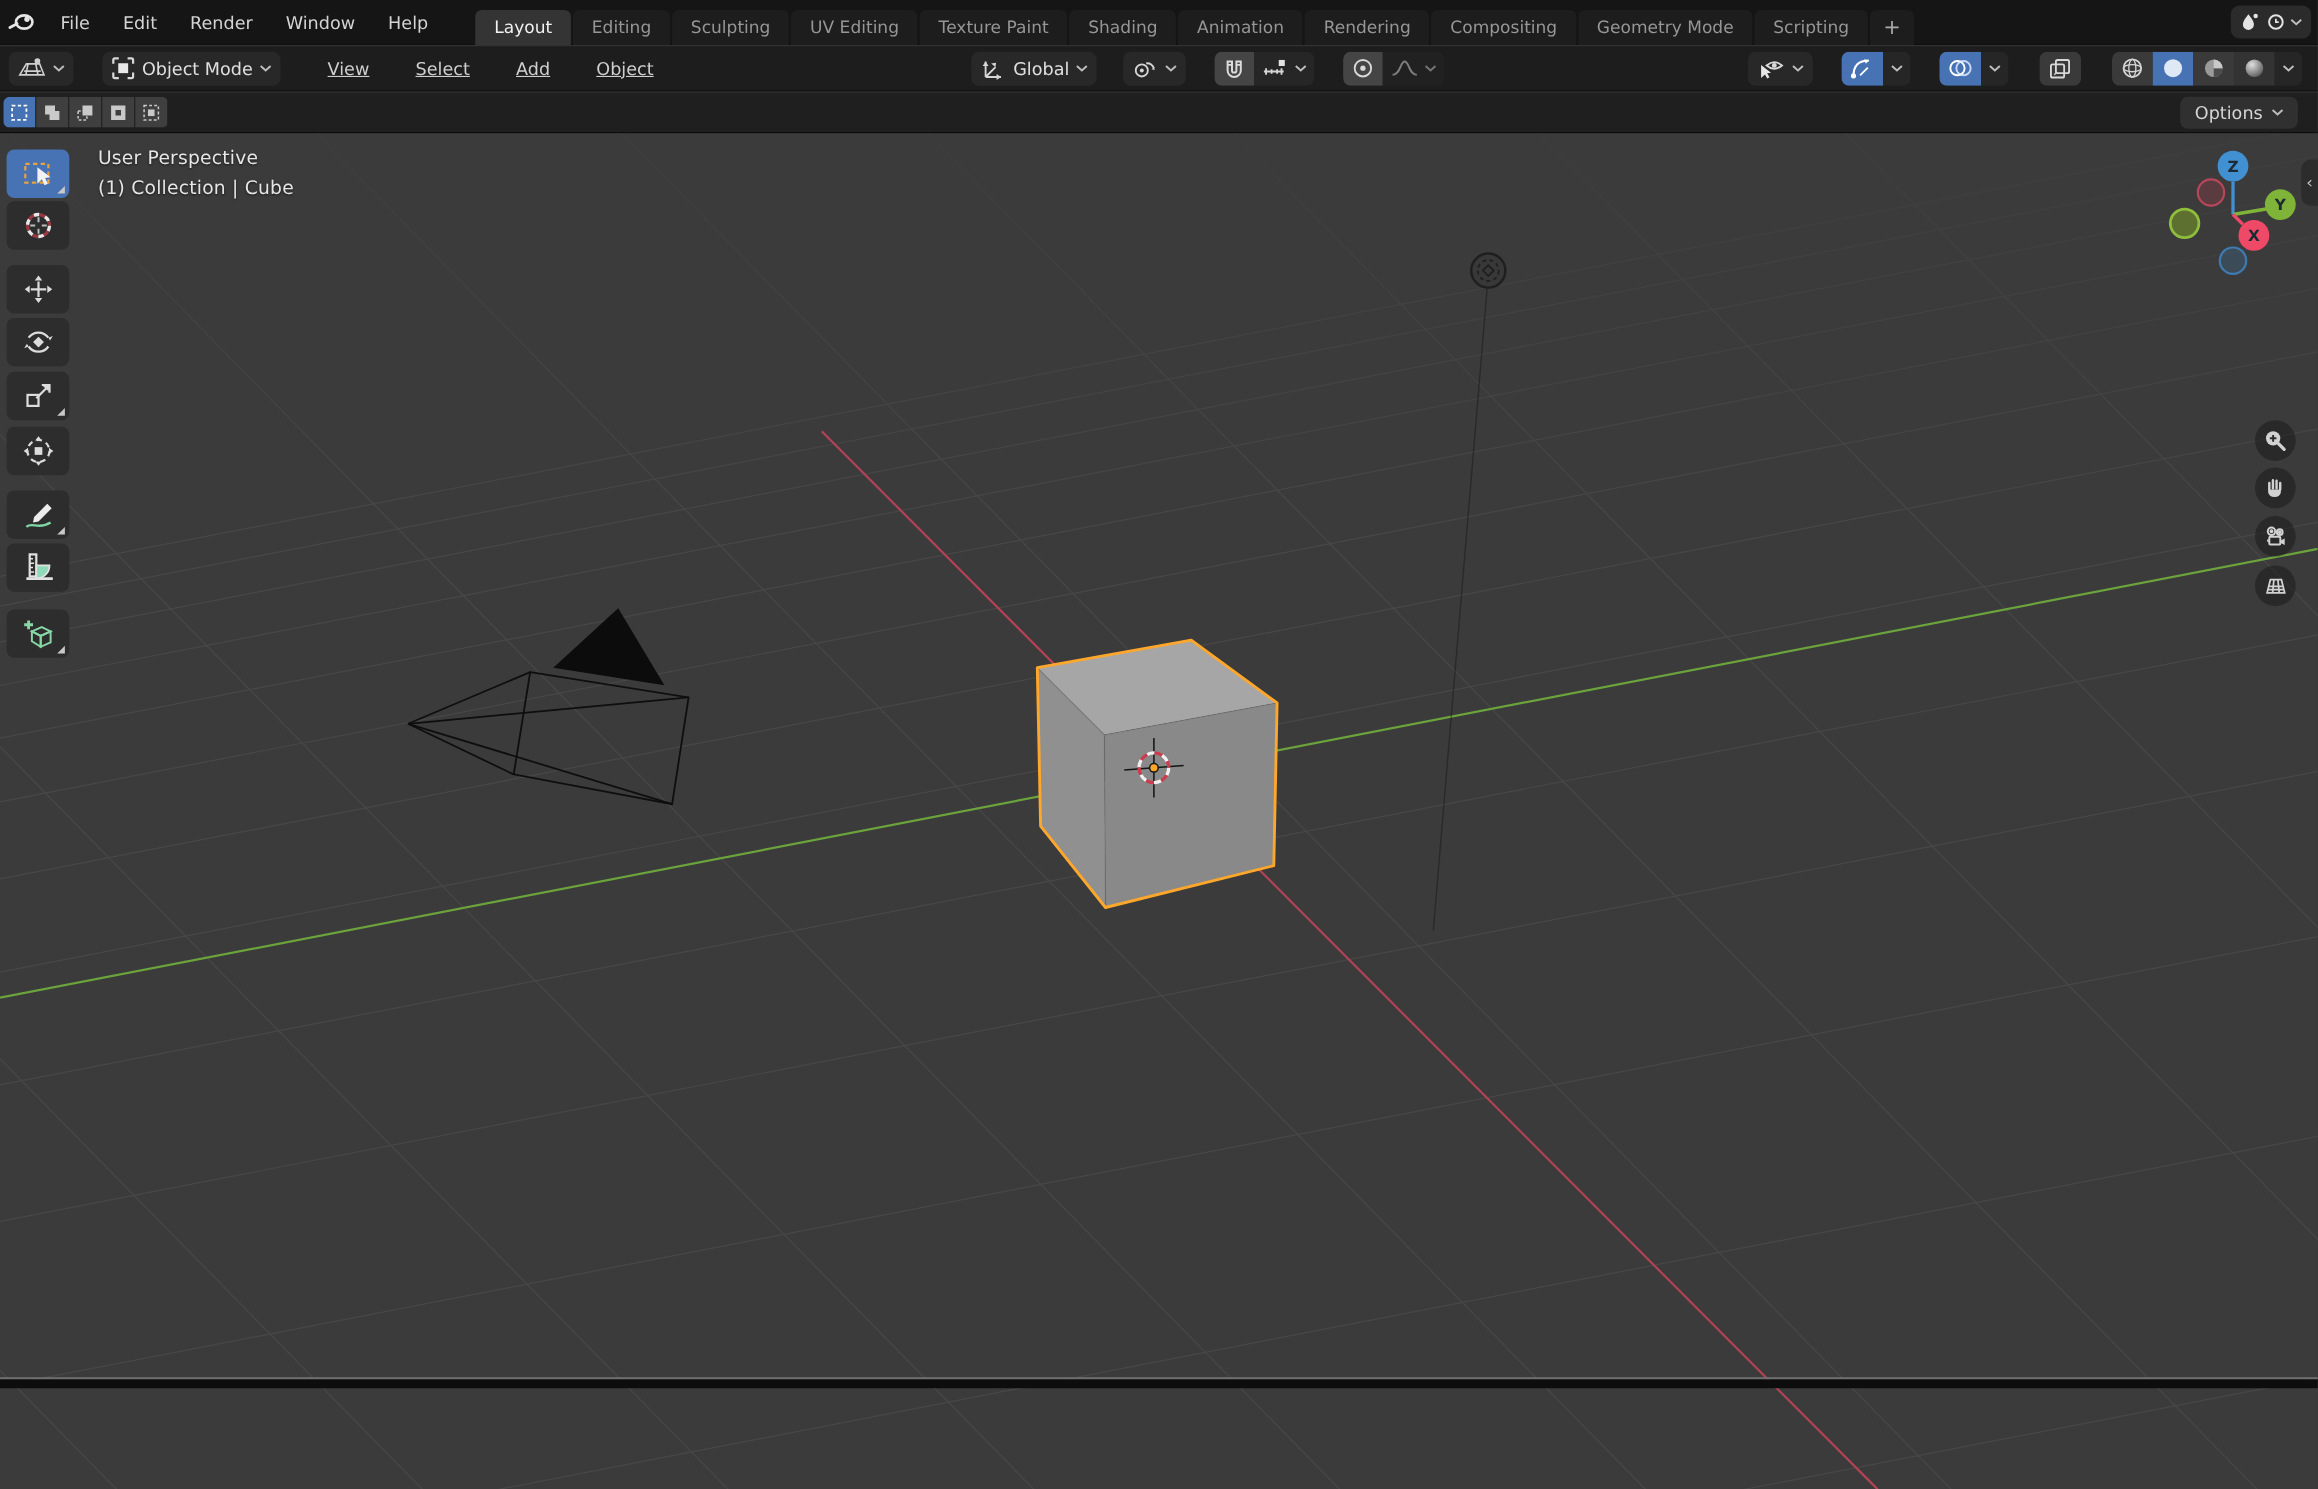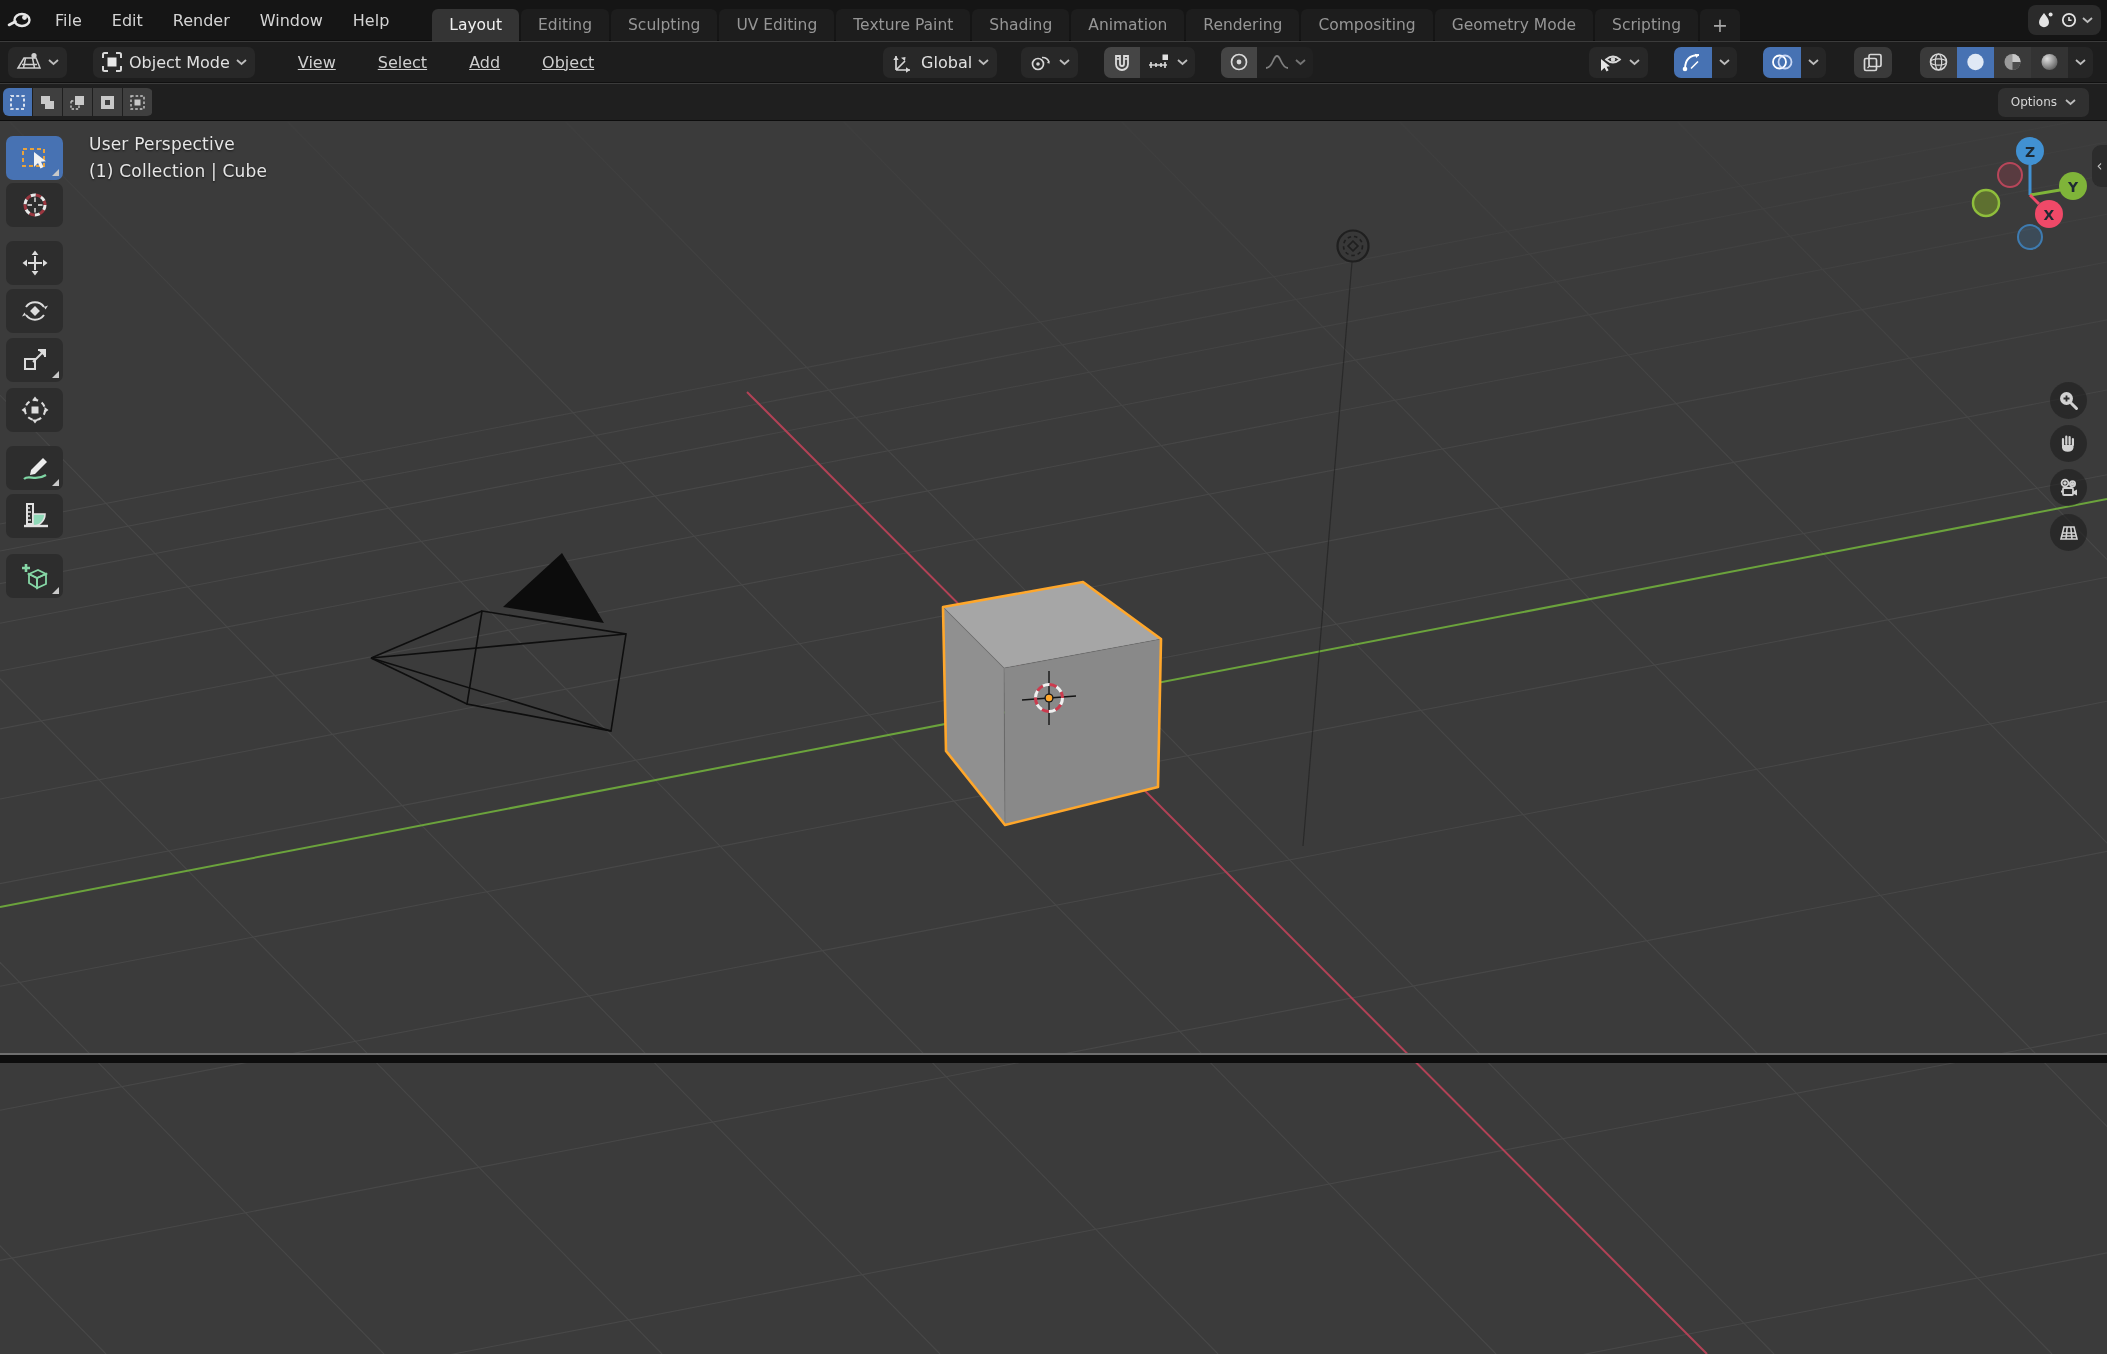--- a/index.html
+++ b/index.html
@@ -25,23 +25,23 @@
   .seg{display:flex;height:31px;border-radius:7px;overflow:hidden;}
   .seg>div{display:flex;align-items:center;justify-content:center;padding:0 7px;background:#262626;}
   .seg>div.lit{background:#454545;}
   .seg>div.blue{background:var(--accent);}
   .spacer{flex:1;}
   
   .toolrow{position:absolute;left:0;top:84px;width:2107px;height:37px;background:var(--toolrow-bg);display:flex;align-items:center;border-bottom:1px solid #0d0d0d;}
   .selmodes{display:flex;margin-left:3px;border-radius:6px;overflow:hidden;}
   .selmode{width:29px;height:28px;background:#3f3f3f;display:flex;align-items:center;justify-content:center;margin-right:1px;}
   .selmode.active{background:var(--accent);}
-  .options-btn{margin-left:auto;margin-right:18px;background:#303030;border-radius:7px;height:29px;display:flex;align-items:center;gap:8px;padding:0 13px;color:#d6d6d6;font-size:12px;}
+  .options-btn{margin-left:auto;margin-right:18px;background:#303030;border-radius:7px;height:29px;display:flex;align-items:center;gap:8px;padding:0 13px;color:#d6d6d6;font-size:16px;}
   
-  .viewport{position:absolute;left:0;top:122px;width:2107px;height:941px;background:var(--vp-bg);}
+  .viewport{position:absolute;left:0;top:122px;width:2107px;height:1140px;background:var(--vp-bg);}
   svg.scene{position:absolute;left:0;top:0;}
   .vp-text{position:absolute;left:89px;color:#e6e6e6;font-size:17px;text-shadow:0 1px 2px rgba(0,0,0,.65);letter-spacing:.2px;}
   
   .tbtn{position:absolute;left:6px;width:57px;height:44px;background:#2d2d2d;border-radius:7px;display:flex;align-items:center;justify-content:center;}
   .tbtn.active{background:var(--accent);}
   .tri{position:absolute;right:4px;bottom:4px;width:0;height:0;border-left:7px solid transparent;border-bottom:7px solid #c9c9c9;}
   
   .navbtn{position:absolute;left:2050px;width:37px;height:37px;border-radius:50%;background:rgba(28,28,28,.55);display:flex;align-items:center;justify-content:center;}
   .sidebar-tab{position:absolute;right:0;top:23px;width:15px;height:42px;background:#2c2c2c;border-radius:9px 0 0 9px;display:flex;align-items:center;justify-content:center;color:#c2c2c2;font-size:15px;}
   .bottom-hairline{position:absolute;left:0;bottom:8px;width:2107px;height:2px;background:#6f6f6f;}

